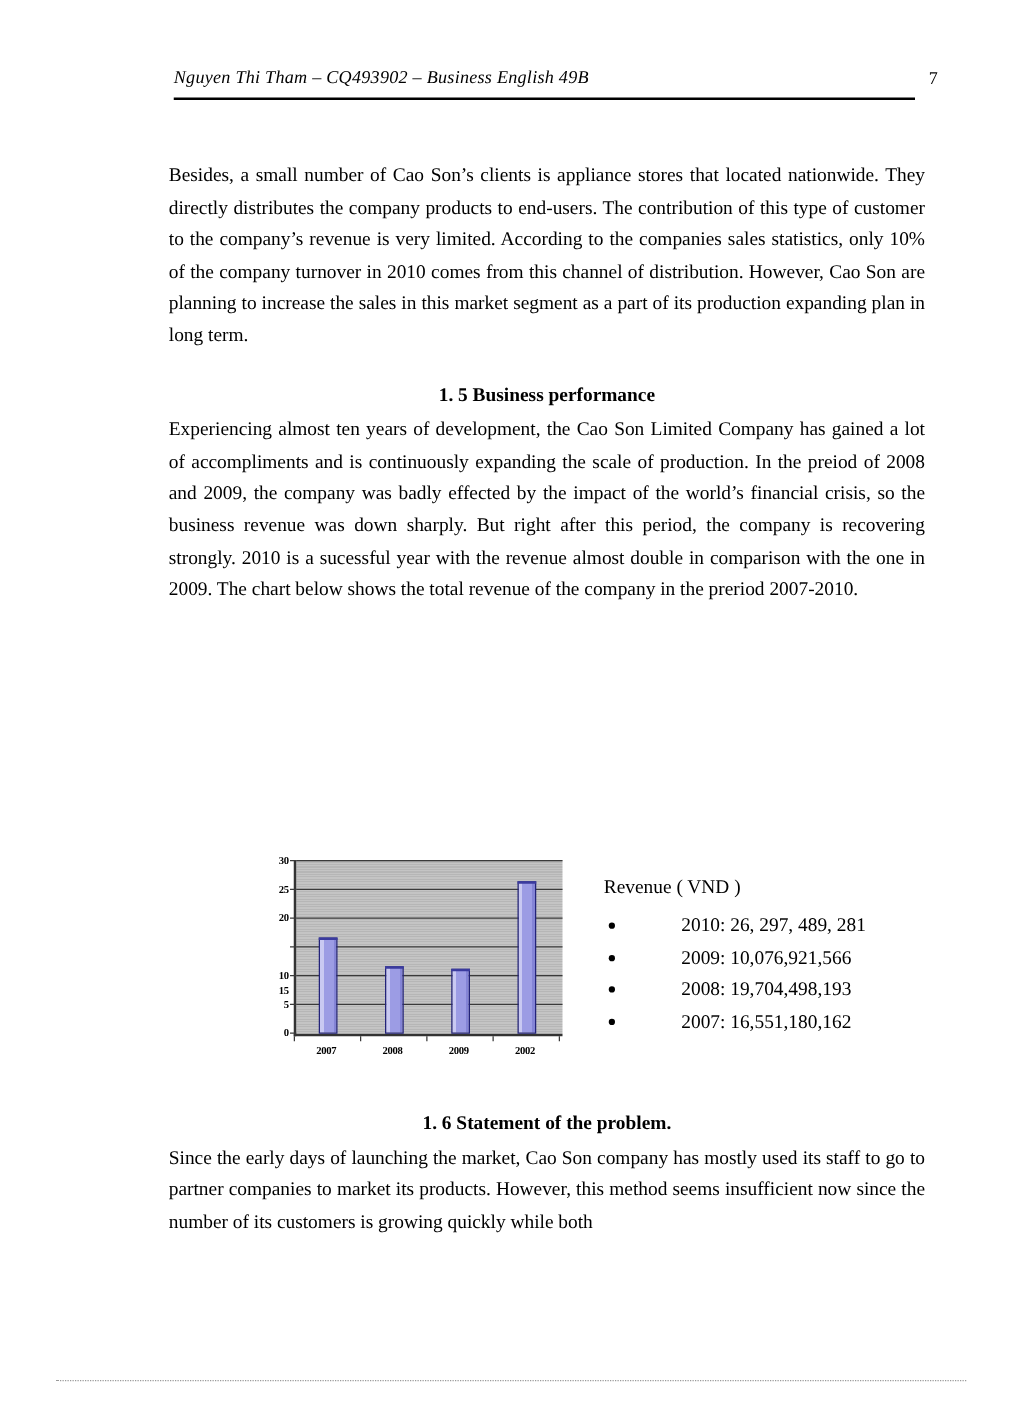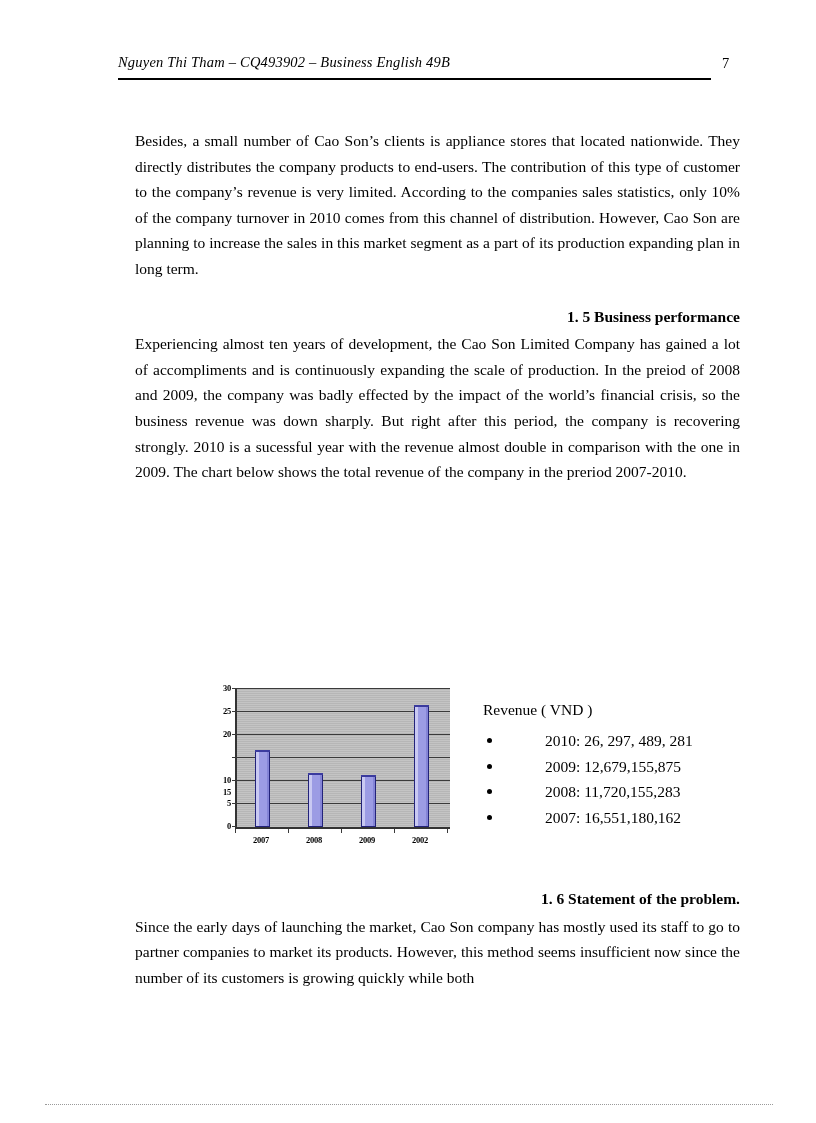--- a/index.html
+++ b/index.html
@@ -16,21 +16,21 @@
     width: 816px;
     height: 1123px;
     background: #ffffff;
     overflow: hidden;
     box-sizing: border-box;
   }
 
   
   .header {
     position: absolute;
-    left: 118px;
+    left: 139px;
     top: 54px;
     width: 605px;
     height: 28px;
   }
   .header-rule {
     position: absolute;
     left: 0;
     top: 24px;
     width: 593px;
     height: 2px;
@@ -67,21 +67,21 @@
     text-justify: inter-word;
   }
   p.para.tight {
     margin-bottom: 0;
   }
   h2.heading {
     margin: 0 0 2px 0;
     font-size: 15.5px;
     line-height: 25.6px;
     font-weight: bold;
-    text-align: right;
+    text-align: center;
   }
 
   
   .figure {
     position: absolute;
     left: 135px;
     top: 688px;
     width: 605px;
     height: 160px;
   }
@@ -296,25 +296,25 @@
 
     <div class="legend">
       <div class="legend-title">Revenue ( VND )</div>
 
       <div class="legend-item">
         <span class="legend-bullet"></span>
         <span>2010: 26, 297, 489, 281</span>
       </div>
       <div class="legend-item">
         <span class="legend-bullet"></span>
-        <span>2009: 12,679,155,875</span>
+        <span>2009: 10,076,921,566</span>
       </div>
       <div class="legend-item">
         <span class="legend-bullet"></span>
-        <span>2008: 11,720,155,283</span>
+        <span>2008: 19,704,498,193</span>
       </div>
       <div class="legend-item">
         <span class="legend-bullet"></span>
         <span>2007: 16,551,180,162</span>
       </div>
     </div>
   </div>
 
   <div class="content" style="top:886px;">
     <h2 class="heading">1. 6 Statement of the problem.</h2>

